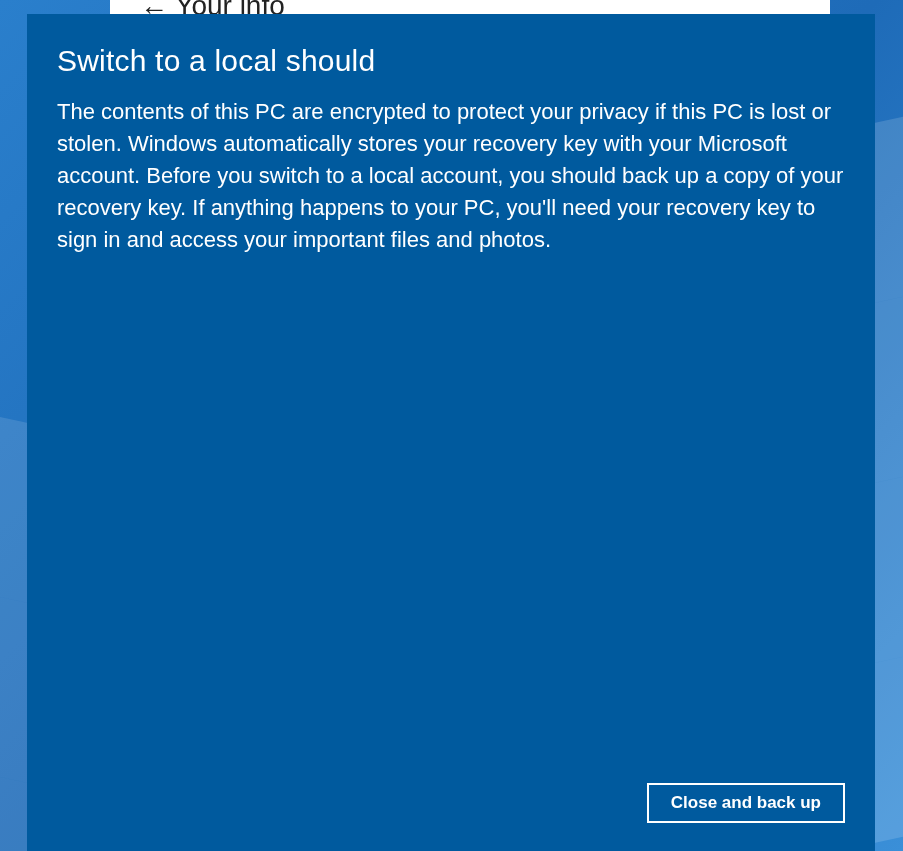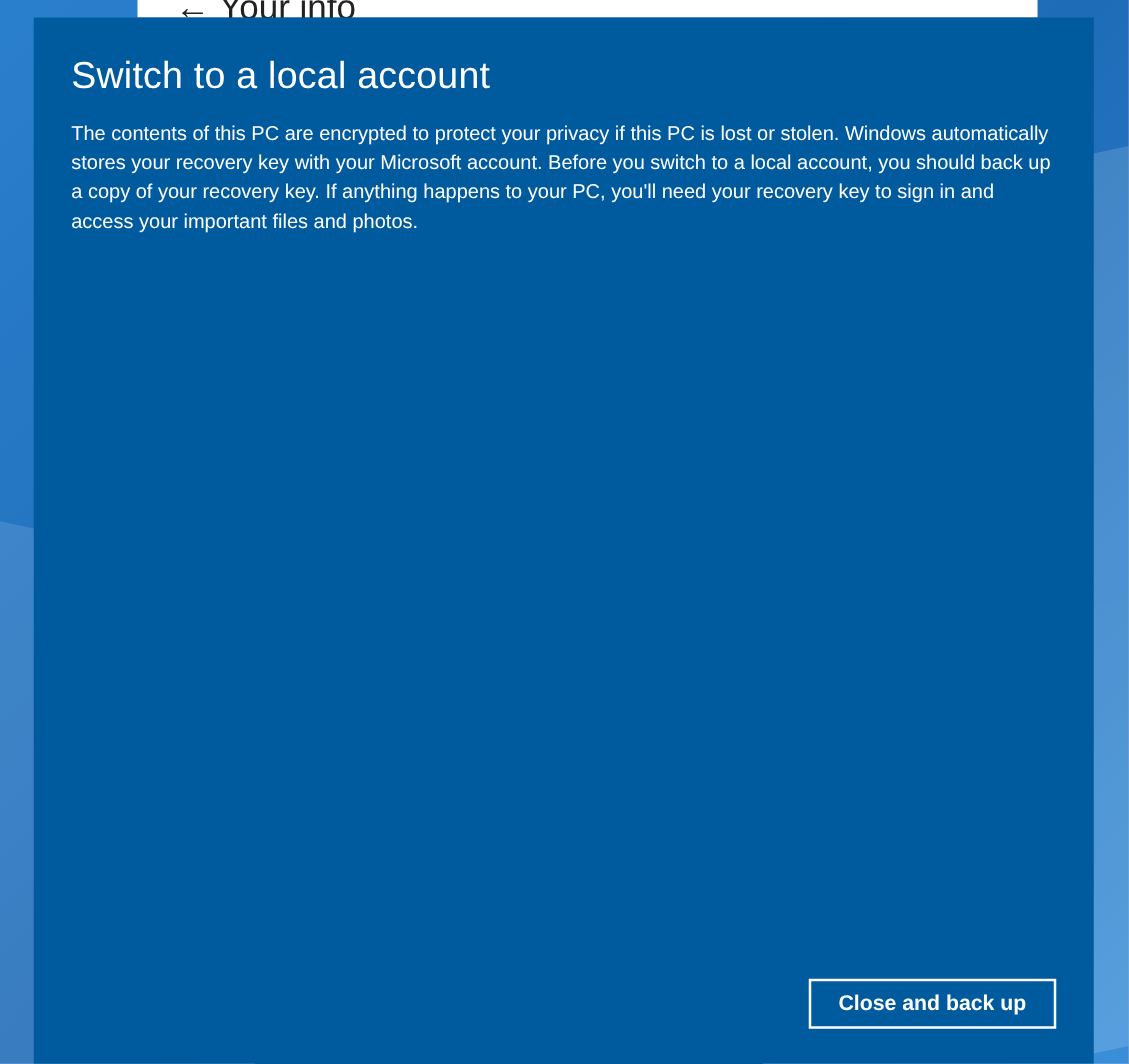--- a/index.html
+++ b/index.html
@@ -50,21 +50,21 @@
       font-weight: 300;
       margin-bottom: 18px;
       letter-spacing: 0.2px;
     }
     .dialog-body {
       flex: 1;
       color: #ffffff;
     }
     .dialog-paragraph {
       color: #ffffff;
-      font-size: 16px;
+      font-size: 22px;
       font-weight: 400;
       line-height: 1.45;
       margin-bottom: 24px;
     }
     .dialog-footer {
       display: flex;
       justify-content: flex-end;
       gap: 44px;
       padding-bottom: 4px;
     }
@@ -112,20 +112,20 @@
 <div class="bg-stripe s3"></div>
 <div class="bg-stripe s4"></div>
 <div class="bg-stripe-left sl1"></div>
 <div class="bg-stripe-left sl2"></div>
 <div class="bg-stripe-left sl3"></div>
 
 <div class="bg-panel"></div>
 <div class="bg-text">←   Your info</div>
 
 <div class="dialog">
-  <h1 class="dialog-title">Switch to a local account</h1>
+  <h1 class="dialog-title">Switch to a local should</h1>
   <div class="dialog-body">
     <p class="dialog-paragraph">The contents of this PC are encrypted to protect your privacy if this PC is lost or stolen. Windows automatically stores your recovery key with your Microsoft account. Before you switch to a local account, you should back up a copy of your recovery key. If anything happens to your PC, you'll need your recovery key to sign in and access your important files and photos.</p>
   </div>
   <div class="dialog-footer">
     <button class="btn">Close and back up</button>
   </div>
 </div>
 
 </body></html>

